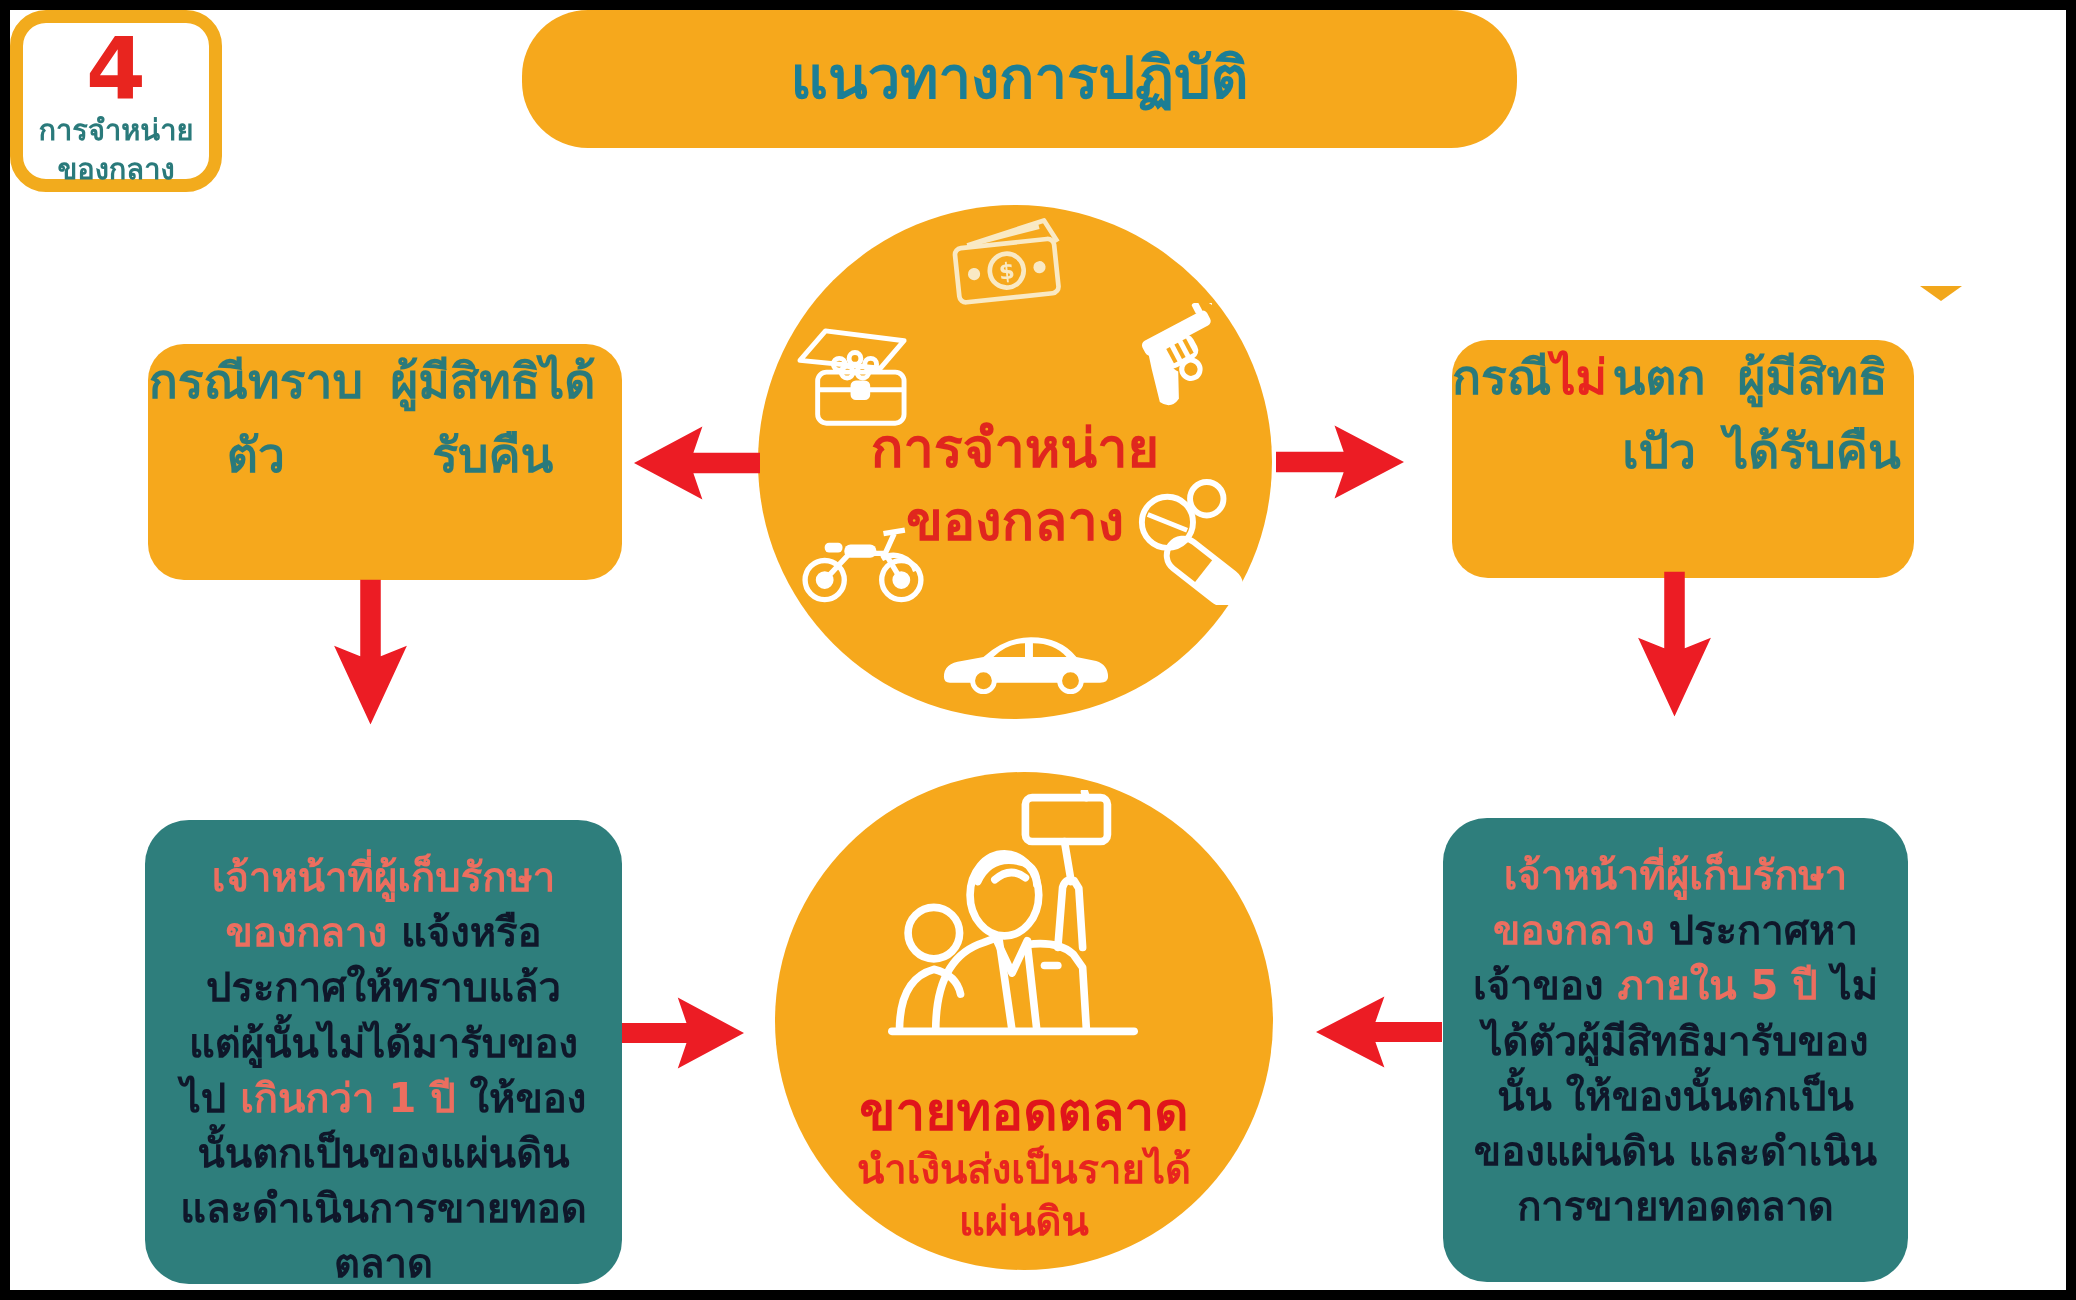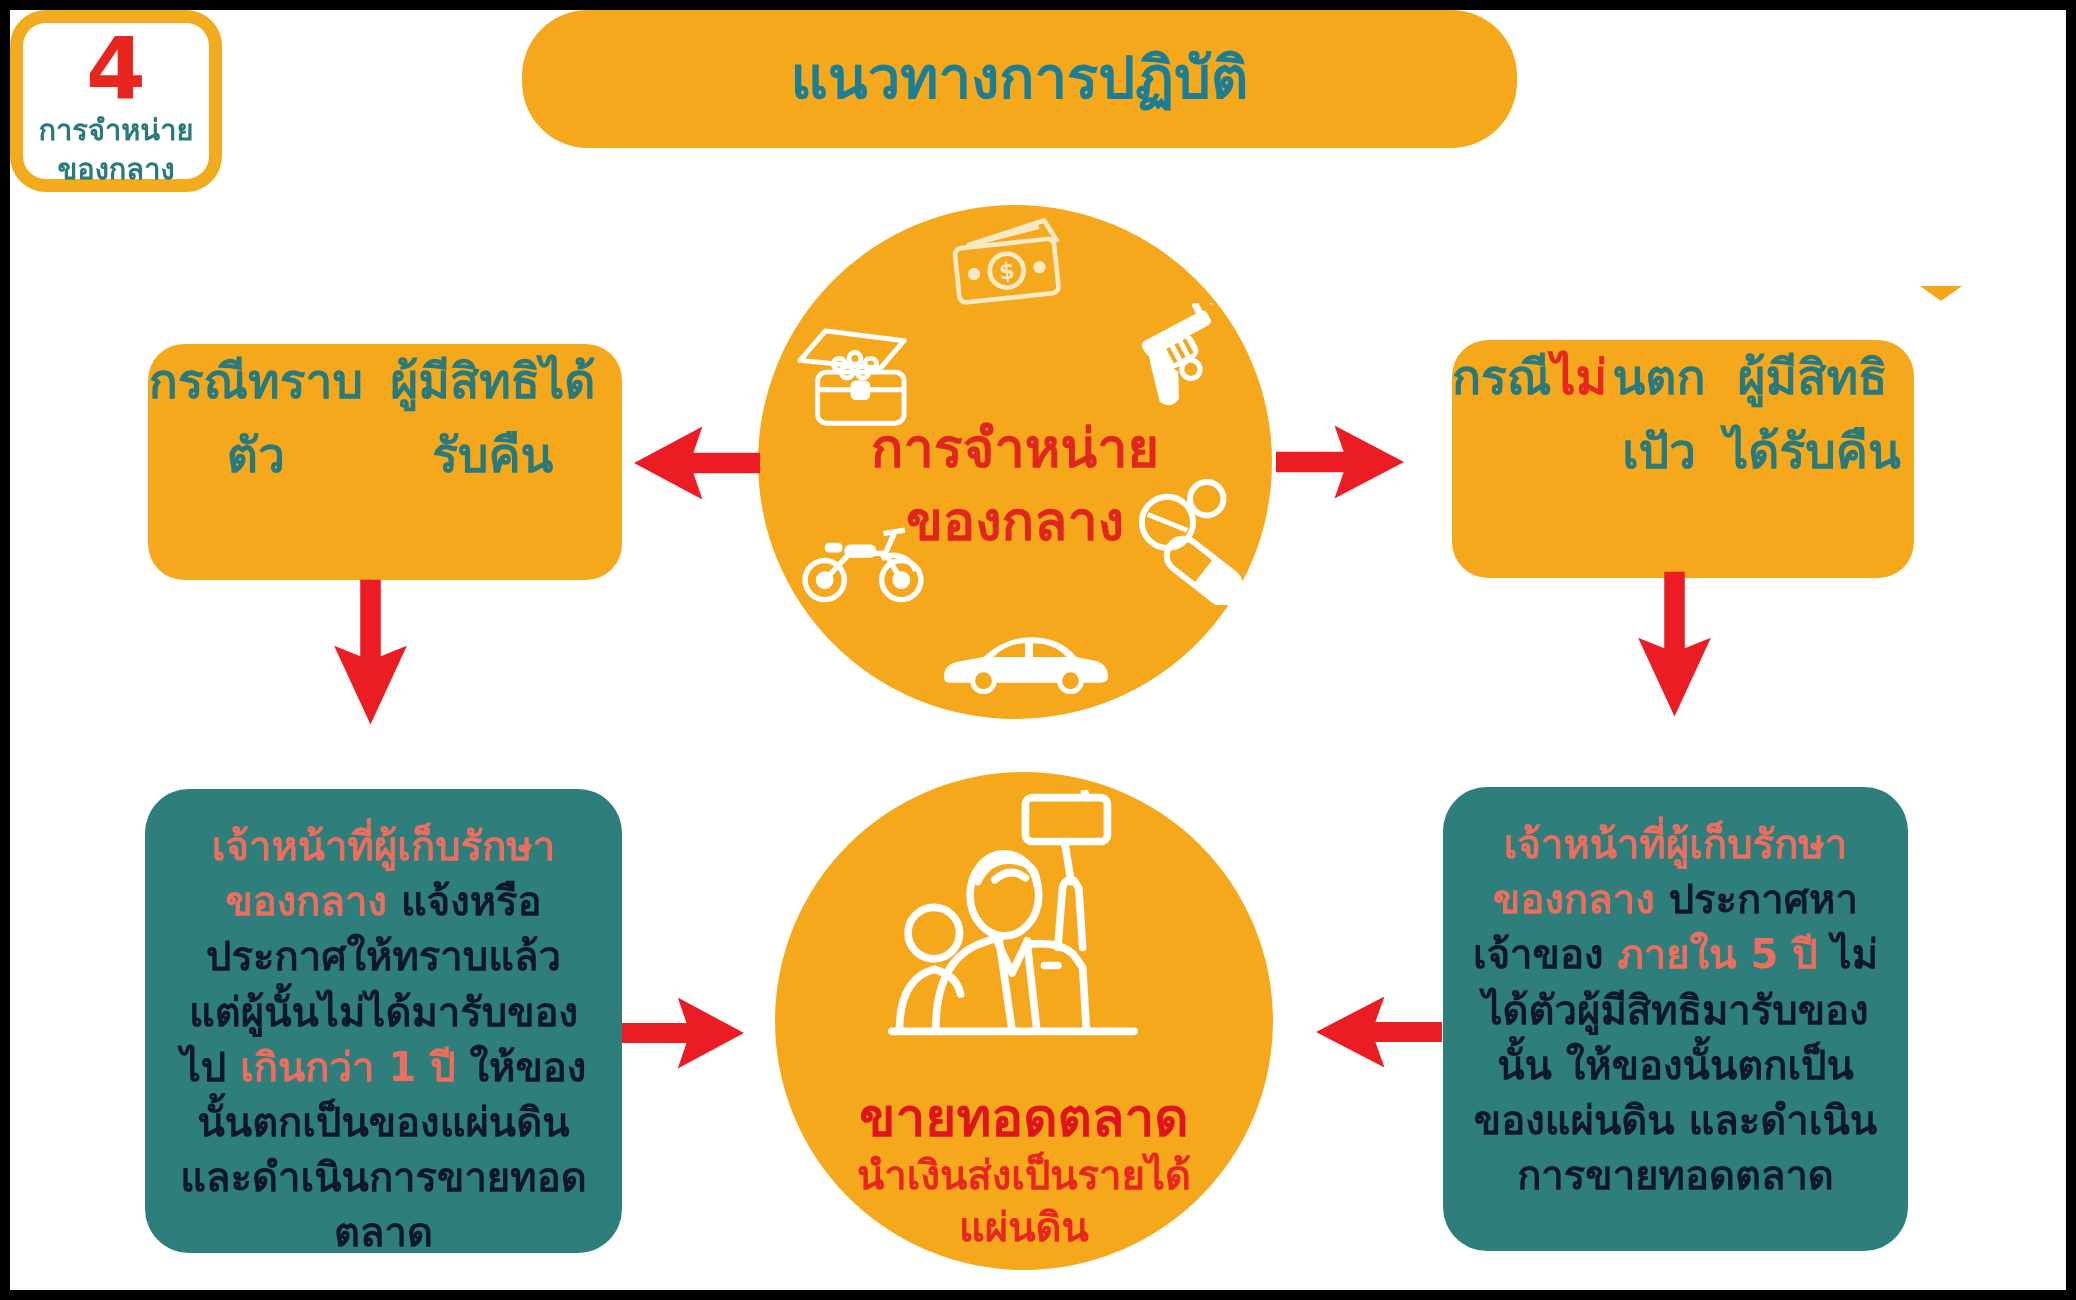--- a/index.html
+++ b/index.html
@@ -24,36 +24,36 @@
     display:flex; flex-direction:column; justify-content:center;
   }
   .title-1{font-size:58px; font-weight:bold; color:#1B7E95; line-height:1.1;}
   .title-2{font-size:45px; font-weight:bold; color:#E0151B; line-height:1.25;}
   
   .circle{position:absolute; border-radius:50%; background:#F6A81C;}
   .main-circle{left:748px; top:195px; width:514px; height:514px;}
   .auction-circle{left:765px; top:762px; width:498px; height:498px; text-align:center;}
   .main-label{position:absolute; left:0; top:208px; width:100%; text-align:center;
     font-size:54px; font-weight:bold; color:#E0261E; line-height:1.35;}
-  .auction-l1{margin-top:6px; font-size:53px; font-weight:bold; color:#E0151B; line-height:1.15;}
+  .auction-l1{font-size:53px; font-weight:bold; color:#E0151B; line-height:1.15;}
   .auction-l2{font-size:40px; font-weight:bold; color:#E8251F; line-height:1.3;}
   .icon{position:absolute;}
   
   .case-box{
     position:absolute; background:#F6A81C; border-radius:36px;
     display:flex; justify-content:center; text-align:center;
     font-size:48px; font-weight:bold; color:#2A7A7B; line-height:1.55;
   }
   .case-left{left:138px; top:334px; width:474px; height:236px;}
   .case-right{left:1442px; top:330px; width:462px; height:238px;}
   
   .detail-box{
     position:absolute; background:#2E7E7C; border-radius:44px;
     text-align:center; font-size:40px; font-weight:bold; color:#fff;
-    line-height:1.38; box-sizing:border-box; padding:30px 8px;
+    line-height:1.38; box-sizing:border-box; padding:30px 8px;margin-top:31px;
   }
   .detail-left{left:135px; top:779px; width:477px; height:464px;}
   .detail-right{left:1433px; top:777px; width:465px; height:464px;}
   .seg-accent{color:#EC6E5F;}
   .seg-white{color:#0f172a;}
   .seg-teal{color:#2A7A7B;}
   .seg-red{color:#E8251F;}
   
   .arrow{position:absolute;}
   .flip{transform:scaleX(-1);}

